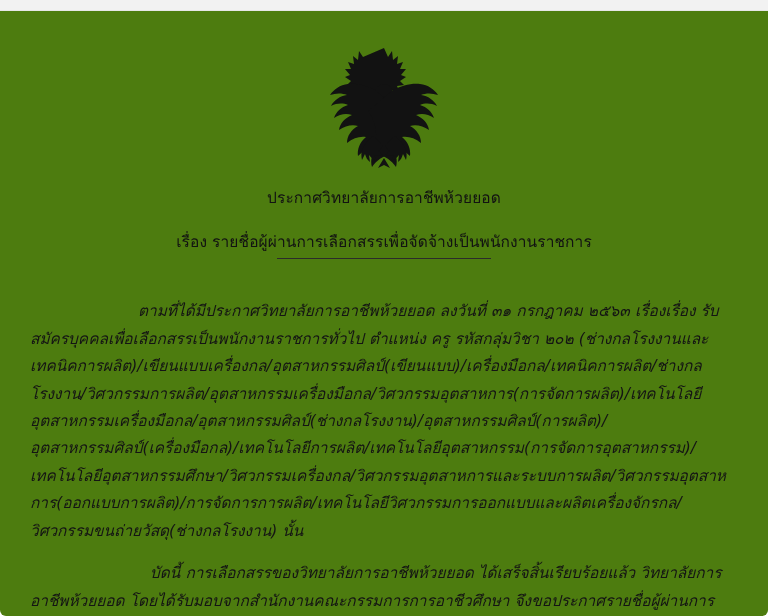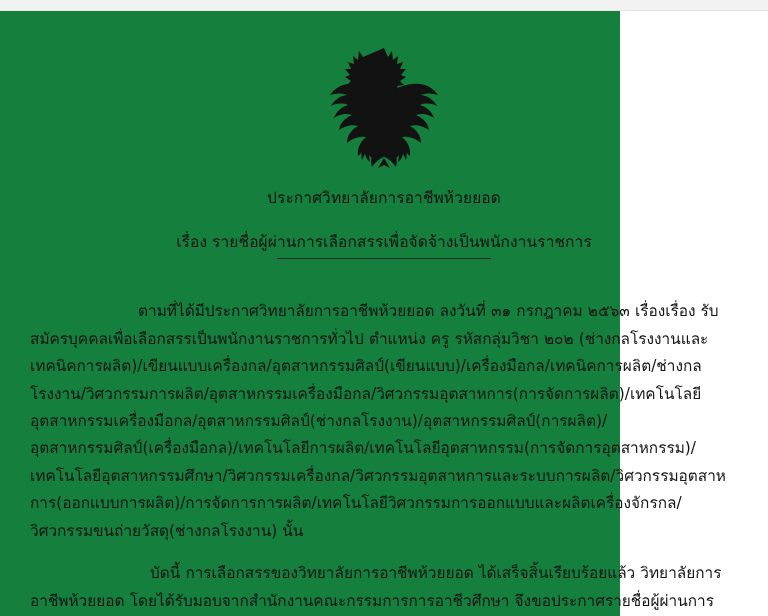--- a/index.html
+++ b/index.html
@@ -9,24 +9,25 @@
   }
   body {
     width: 768px;
     height: 616px;
     overflow: hidden;
     font-family: "DejaVu Sans", "Liberation Sans", sans-serif;
     color: #111111;
   }
   .page {
     position: relative;
-    width: 620px;
+    width: 768px;
     height: 616px;
-    background: #15803d;
+    background: #4d7c0f;
     box-sizing: border-box;
+    border-radius: 6px;
   }
   .top-strip {
     position: absolute;
     top: 0;
     left: 0;
     width: 768px;
     height: 10px;
     background: #f2f2f2;
     border-bottom: 1px solid #e6e6e6;
   }
@@ -83,20 +84,21 @@
     top: 283px;
     left: 30px;
     width: 712px;
   }
   .para {
     font-size: 15.4px;
     line-height: 27.4px;
     color: #141414;
     text-align: left;
     word-spacing: 0.2px;
+    font-style: italic;
   }
   .para + .para {
     margin-top: 12px;
   }
   .indent {
     display: inline-block;
     width: 108px;
   }
   .indent-2 {
     display: inline-block;

